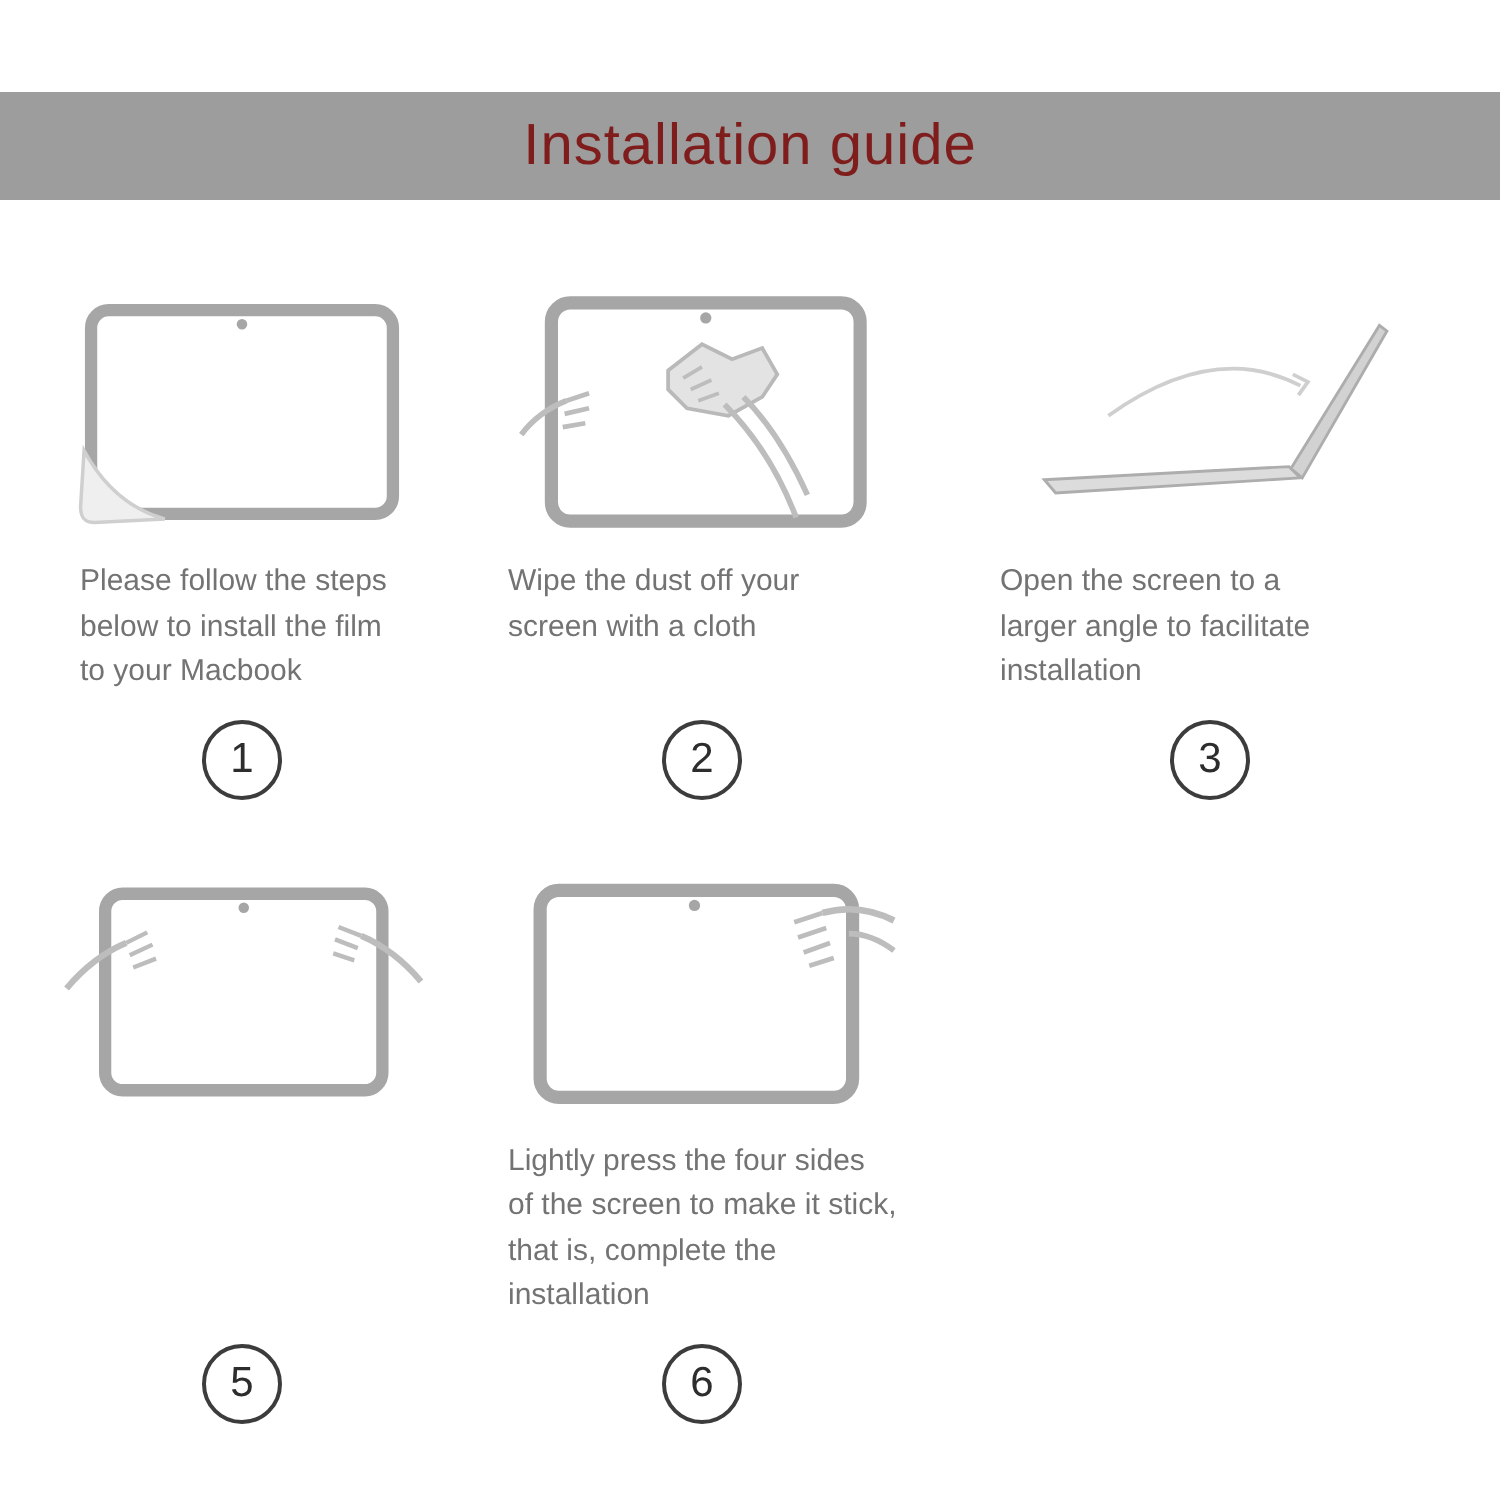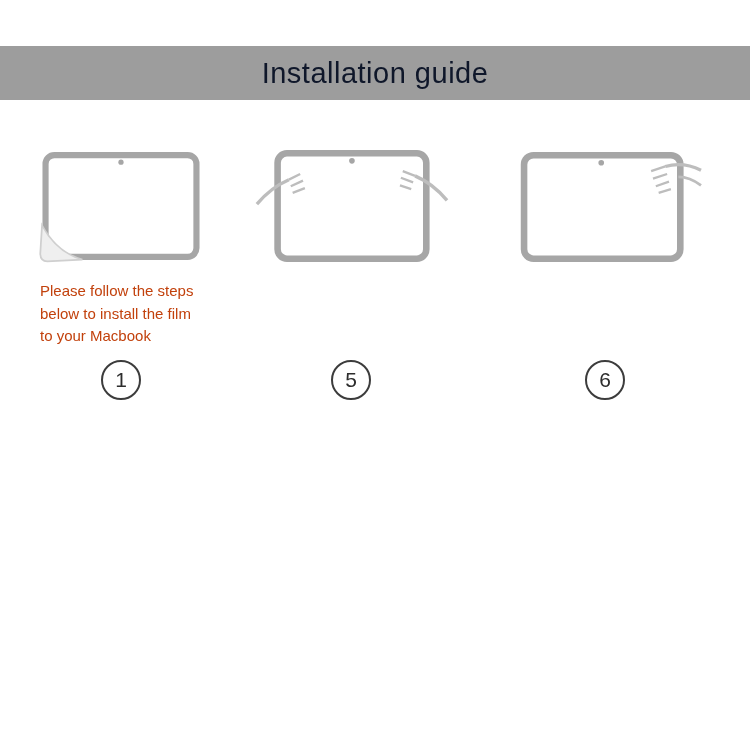--- a/index.html
+++ b/index.html
@@ -10,21 +10,21 @@
     color: #1f1f1f;
     overflow: hidden;
   }
   .header {
     margin-top: 46px;
     height: 54px;
     background: #9d9d9d;
     display: flex; align-items: center; justify-content: center;
   }
   .header-title {
-    color: #0f172a;
+    color: #7f1d1d;
     font-size: 29px;
     font-weight: 400;
     letter-spacing: 0.5px;
   }
   .grid {
     display: grid;
     grid-template-columns: 186px 218px 234px;
     column-gap: 28px;
     row-gap: 26px;
     padding: 42px 28px 0 28px;
@@ -33,21 +33,21 @@
   .illus {
     height: 128px;
     display: flex; align-items: center; justify-content: center;
   }
   .illus svg { width: 100%; height: 100%; }
   .step-text {
     margin: 10px 0 12px 12px;
     font-size: 15px;
     line-height: 1.5;
     white-space: pre-line;
-    color: #c2410c;
+    color: #737373;
   }
   .num-wrap {
     margin-top: auto;
     display: flex; justify-content: center;
     padding-bottom: 6px;
   }
   .num {
     width: 36px; height: 36px;
     border: 2px solid #3c3c3c;
     border-radius: 50%;
@@ -74,21 +74,56 @@
       </svg>
     </div>
     <div class="step-text">Please follow the steps
 below to install the film
 to your Macbook</div>
     <div class="num-wrap">
       <span class="num">1</span>
     </div>
   </div>
 
+  <div class="step">
+    <div class="illus">
+      <svg viewBox="0 0 212 136">
+        <rect x="26" y="10" width="164" height="116" rx="10" fill="#ffffff" stroke="#a6a6a6" stroke-width="7"></rect>
+        <circle cx="108" cy="18" r="3" fill="#a6a6a6"></circle>
+        <path d="M10 80 C16 72 24 66 34 62" stroke="#bdbdbd" stroke-width="3" fill="none"></path>
+        <path d="M34 62 l12 -4 M33 69 l13 -3 M32 76 l12 -2" stroke="#bdbdbd" stroke-width="2.5" fill="none"></path>
+        <path d="M88 46 l18 -14 l16 8 l16 -6 l8 14 l-8 12 l-18 10 l-22 -4 l-10 -10 z" fill="#e3e3e3" stroke="#b9b9b9" stroke-width="2"></path>
+        <path d="M96 50 l10 -6 M100 56 l11 -5 M104 62 l11 -4" stroke="#bdbdbd" stroke-width="2" fill="none"></path>
+        <path d="M118 64 C132 78 146 98 156 124" stroke="#bdbdbd" stroke-width="3" fill="none"></path>
+        <path d="M128 60 C140 72 152 90 162 112" stroke="#bdbdbd" stroke-width="3" fill="none"></path>
+      </svg>
+    </div>
+    <div class="step-text">Wipe the dust off your
+screen with a cloth</div>
+    <div class="num-wrap">
+      <span class="num">2</span>
+    </div>
+  </div>
 
+  <div class="step">
+    <div class="illus">
+      <svg viewBox="0 0 212 136">
+        <path d="M18 104 L148 97 L154 103 L24 111 Z" fill="#dcdcdc" stroke="#adadad" stroke-width="1.5"></path>
+        <path d="M149 98 L196 22 L200 25 L155 103 Z" fill="#d2d2d2" stroke="#adadad" stroke-width="1.5"></path>
+        <path d="M52 70 Q108 30 154 54" fill="none" stroke="#cfcfcf" stroke-width="2"></path>
+        <path d="M150 48 l8 4 l-5 7" fill="none" stroke="#cfcfcf" stroke-width="2"></path>
+      </svg>
+    </div>
+    <div class="step-text">Open the screen to a
+larger angle to facilitate
+installation</div>
+    <div class="num-wrap">
+      <span class="num">3</span>
+    </div>
+  </div>
 
 
   <div class="step">
     <div class="illus">
       <svg viewBox="0 0 212 136">
         <rect x="28" y="12" width="158" height="112" rx="10" fill="#ffffff" stroke="#a6a6a6" stroke-width="7"></rect>
         <circle cx="107" cy="20" r="3" fill="#a6a6a6"></circle>
         <path d="M6 66 C16 54 26 46 40 40" stroke="#bdbdbd" stroke-width="3.5" fill="none"></path>
         <path d="M40 40 l12 -6 M42 47 l13 -6 M44 54 l13 -5" stroke="#bdbdbd" stroke-width="2.5" fill="none"></path>
         <path d="M208 62 C198 50 188 42 174 36" stroke="#bdbdbd" stroke-width="3.5" fill="none"></path>
@@ -103,18 +138,21 @@
   <div class="step">
     <div class="illus">
       <svg viewBox="0 0 212 136">
         <rect x="20" y="14" width="166" height="110" rx="10" fill="#ffffff" stroke="#a6a6a6" stroke-width="7"></rect>
         <circle cx="102" cy="22" r="3" fill="#a6a6a6"></circle>
         <path d="M208 30 C196 24 184 22 170 26" stroke="#bdbdbd" stroke-width="3.5" fill="none"></path>
         <path d="M170 26 l-15 5 M172 34 l-15 5 M174 42 l-14 5 M176 50 l-13 4" stroke="#bdbdbd" stroke-width="2.5" fill="none"></path>
         <path d="M208 46 C200 40 192 37 184 37" stroke="#bdbdbd" stroke-width="3" fill="none"></path>
       </svg>
     </div>
+    <div class="step-text">Lightly press the four sides
+of the screen to make it stick,
+that is, complete the installation</div>
     <div class="num-wrap">
       <span class="num">6</span>
     </div>
   </div>
 
 </div>
 
 </body></html>

